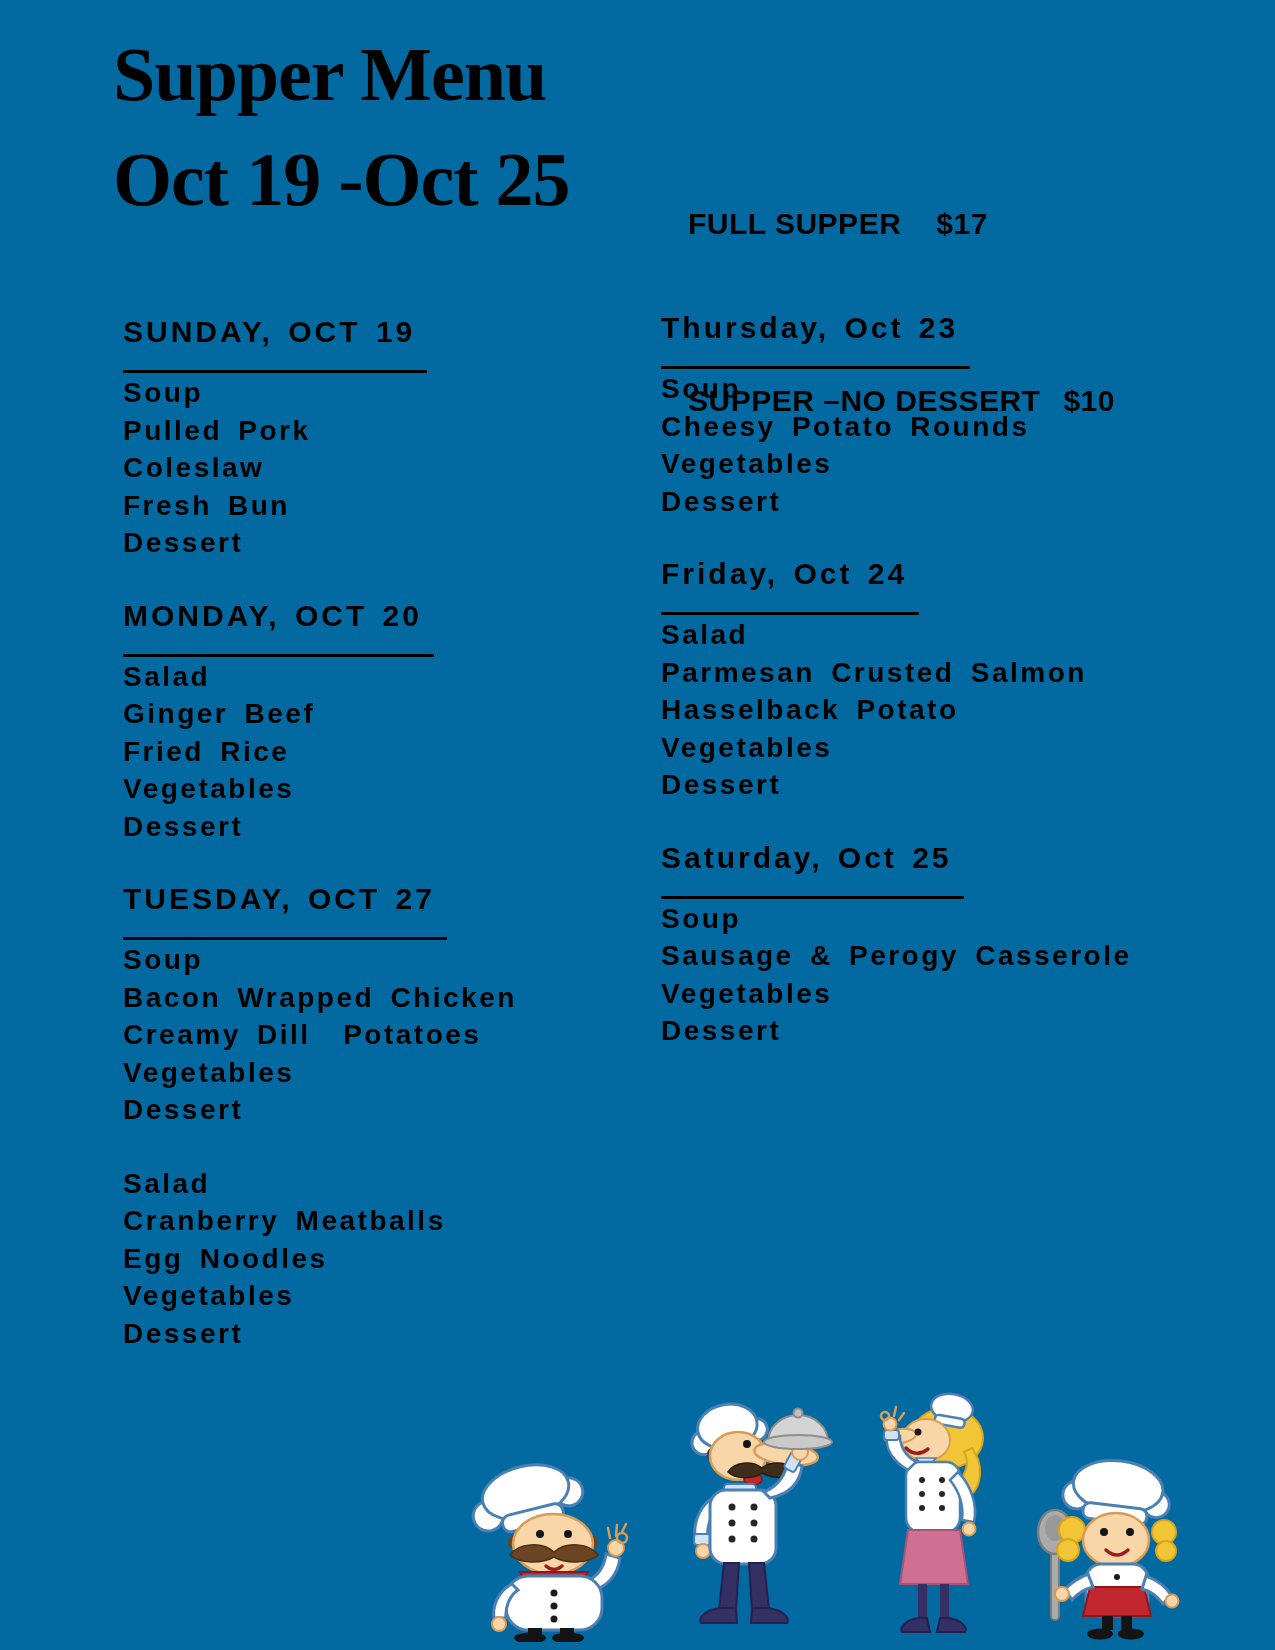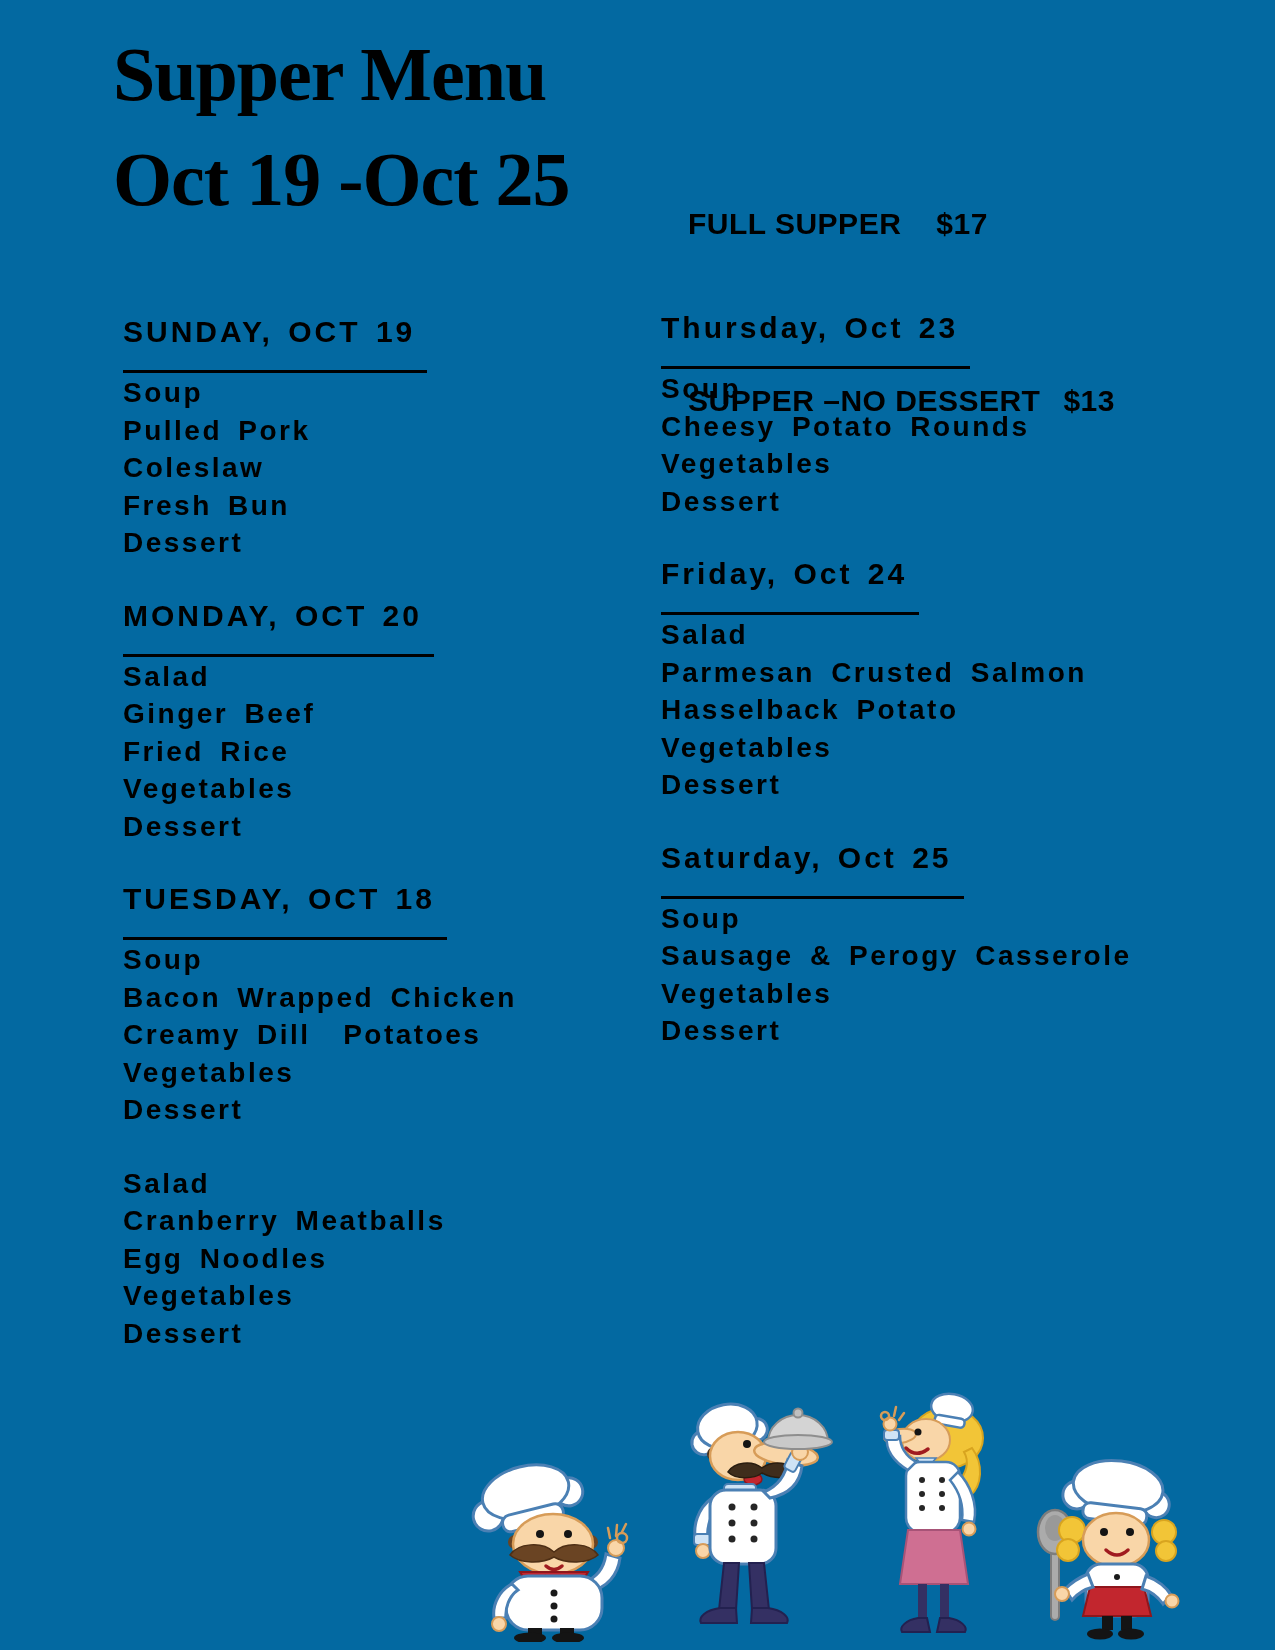--- a/index.html
+++ b/index.html
@@ -61,21 +61,21 @@
 
   <div class="title"><span>Supper Menu</span><br><span>Oct 19 -Oct 25</span></div>
 
   <div class="pricing">
     <div class="price-line">
       <span class="label">FULL SUPPER</span>
       <span class="price">$17</span>
     </div>
     <div class="price-line">
       <span class="label">SUPPER –NO DESSERT</span>
-      <span class="price">$13</span>
+      <span class="price">$10</span>
     </div>
   </div>
 
   <div class="col col-left">
     <div class="menu-section">
       <div class="menu-heading">SUNDAY, OCT 19</div>
       <div class="menu-item">Soup</div>
       <div class="menu-item">Pulled Pork</div>
       <div class="menu-item">Coleslaw</div>
       <div class="menu-item">Fresh Bun</div>
@@ -83,21 +83,21 @@
     </div>
     <div class="menu-section">
       <div class="menu-heading">MONDAY, OCT 20</div>
       <div class="menu-item">Salad</div>
       <div class="menu-item">Ginger Beef</div>
       <div class="menu-item">Fried Rice</div>
       <div class="menu-item">Vegetables</div>
       <div class="menu-item">Dessert</div>
     </div>
     <div class="menu-section">
-      <div class="menu-heading">TUESDAY, OCT 18</div>
+      <div class="menu-heading">TUESDAY, OCT 27</div>
       <div class="menu-item">Soup</div>
       <div class="menu-item">Bacon Wrapped Chicken</div>
       <div class="menu-item">Creamy Dill  Potatoes</div>
       <div class="menu-item">Vegetables</div>
       <div class="menu-item">Dessert</div>
     </div>
     <div class="menu-section">
       <div class="menu-item">Salad</div>
       <div class="menu-item">Cranberry Meatballs</div>
       <div class="menu-item">Egg Noodles</div>

